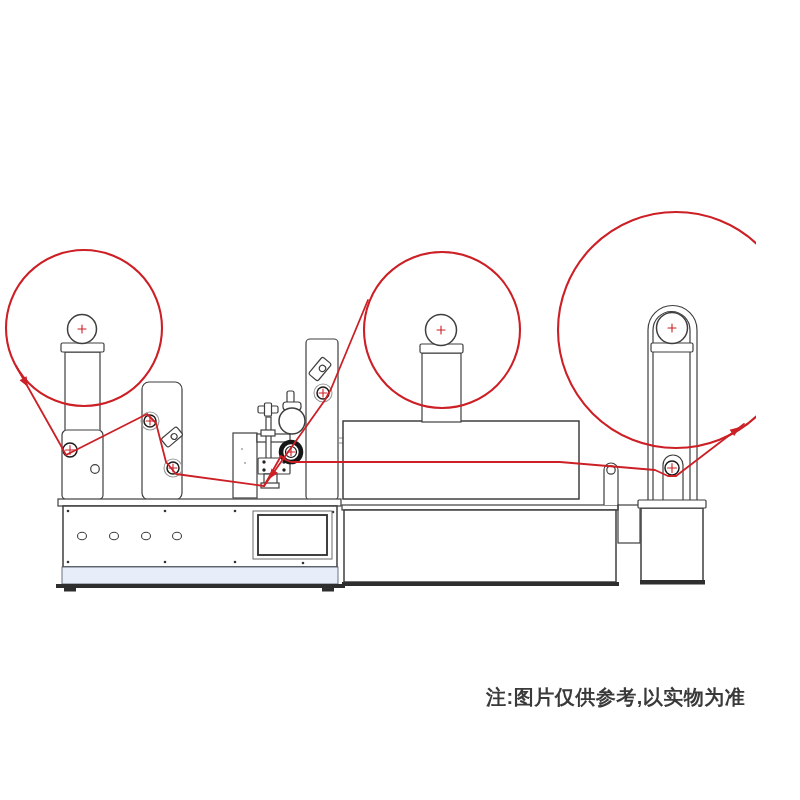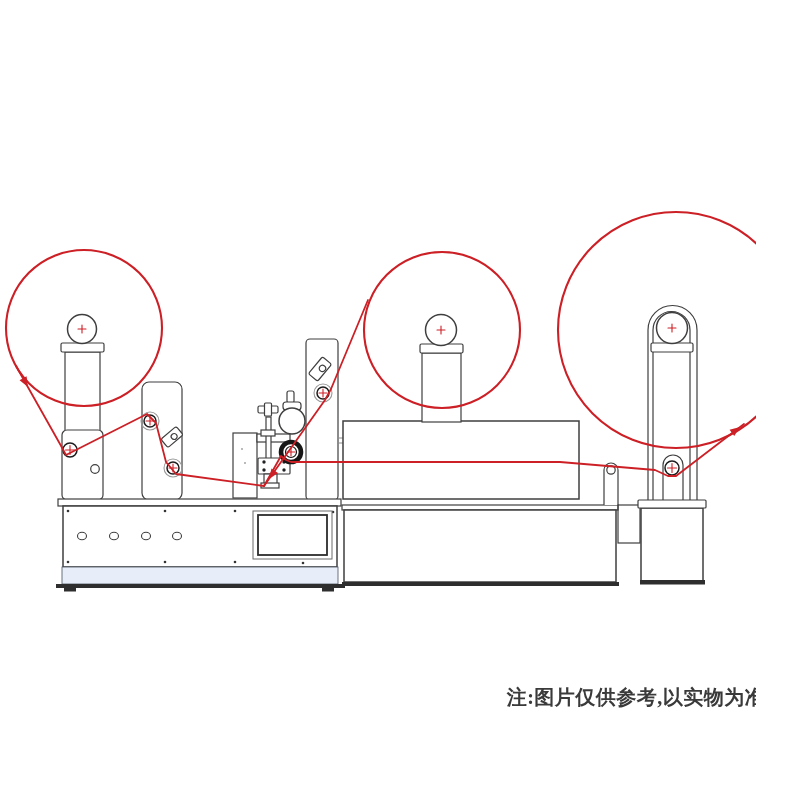--- a/index.html
+++ b/index.html
@@ -1,21 +1,21 @@
 <!DOCTYPE html>
 <html style="--web: #cc2026; --outline: #3f3f3f; --band: #e7eef9; --bar: #2e2e2e; --note: #3a3a3a; --background: #ffffff;"><head>
 <meta charset="utf-8">
 <style>
   :root{
     --web:#cc2026; --outline:#3f3f3f; --band:#e7eef9; --bar:#2e2e2e;
     --note:#3a3a3a; --background:#ffffff;
   }
   html,body{margin:0;padding:0;background:var(--background);}
   #stage{position:relative;width:756px;height:800px;background:var(--background);
-         font-family:Liberation Serif, serif; overflow:hidden;text-align:center;}
+         font-family:Liberation Sans, sans-serif; overflow:hidden;}
   svg{position:absolute;left:0;top:0;}
   
   .ol  {stroke:var(--outline); fill:none;        stroke-width:1.2;}
   .olf {stroke:var(--outline); fill:#ffffff;     stroke-width:1.2;}
   .box {stroke:var(--outline); fill:#ffffff;     stroke-width:1.5;}
   .lt  {stroke:#8a8a8a;        fill:none;        stroke-width:1;}
   .band{fill:var(--band); stroke:#4a5160; stroke-width:0.8;}
   .bar {fill:var(--bar); stroke:none;}
   .dot {fill:#333; stroke:none;}
   .hole{fill:#ffffff; stroke:#3f3f3f; stroke-width:1.1;}

